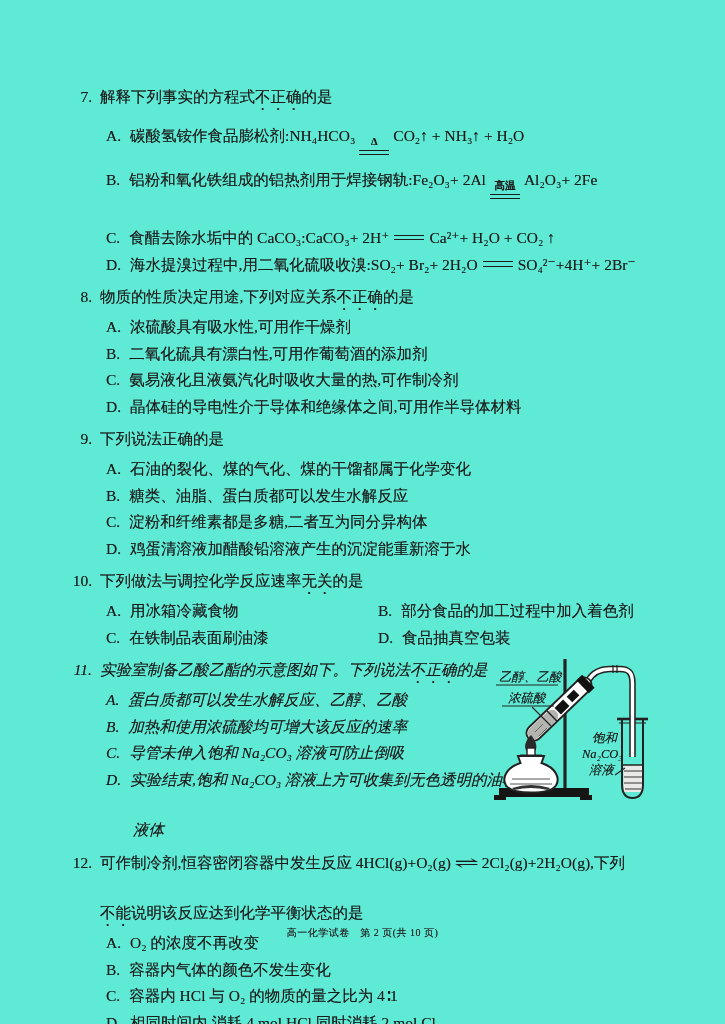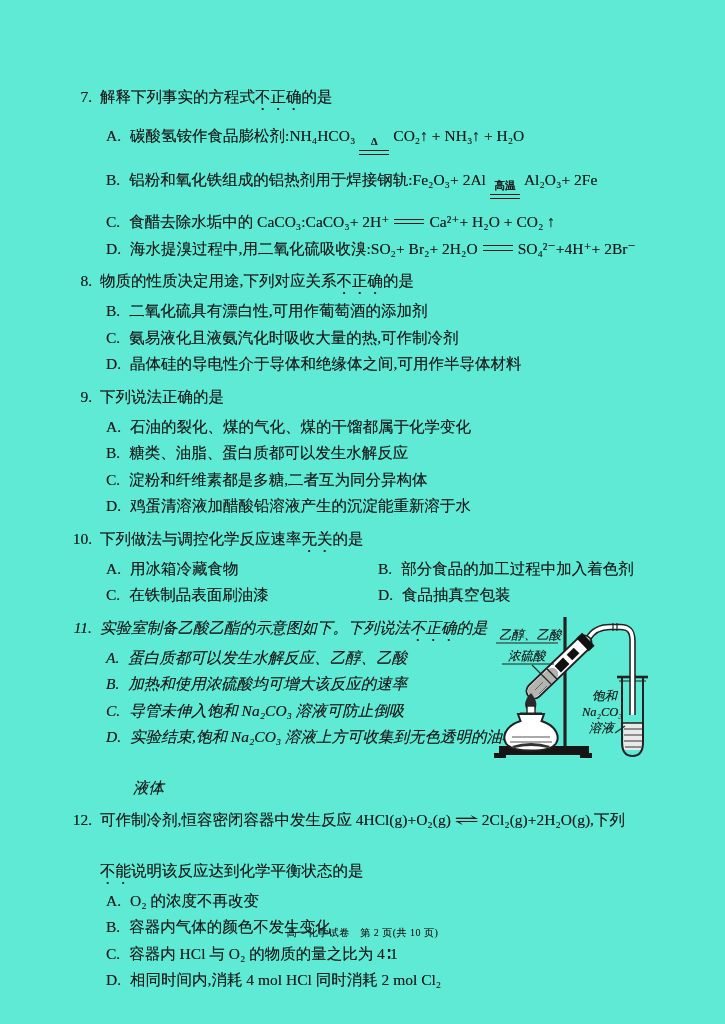--- a/index.html
+++ b/index.html
@@ -29,21 +29,21 @@
     text-emphasis-position:under right;
   }
   
   .rxn{display:inline-flex;flex-direction:column;align-items:center;vertical-align:-4px;margin:0 4px;line-height:1;}
   .rxn .cond{font-size:10.5px;line-height:1;margin-bottom:2px;font-weight:bold;}
   .dbl{display:inline-block;width:30px;height:3.5px;border-top:1.7px solid #1b1b1b;border-bottom:1.7px solid #1b1b1b;}
   .dbl-inline{display:inline-block;width:30px;height:3.5px;border-top:1.7px solid #1b1b1b;border-bottom:1.7px solid #1b1b1b;vertical-align:3px;margin:0 5px;}
   .eq-arrow{display:inline-block;transform:scaleX(1.9);margin:0 9px;vertical-align:0;}
   
   .q7-a{margin-top:9px;margin-bottom:12px;}
-  .q7-b{margin-bottom:10px;}
+  .q7-b{margin-bottom:26px;}
   .q8,.q9,.q10,.q11,.q12{margin-top:6px;}
   .two-col{display:flex;padding-left:46px;}
   .two-col .col1{width:272px;}
   .q11{position:relative;font-style:italic;}
   .diagram{position:absolute;left:412px;top:-12px;width:252px;height:172px;pointer-events:none;}
   .diagram svg{display:block;}
   .diagram text{font-size:12.5px;fill:#1b1b1b;font-family:"Liberation Serif","DejaVu Serif",serif;}
   .footer{position:absolute;top:926px;left:0;width:100%;text-align:center;font-size:10px;letter-spacing:.5px;color:#222;}
 </style>
 </head>
@@ -73,20 +73,21 @@
       </div>
       <div class="line opt">
         <span class="olabel">D.</span><span>海水提溴过程中,用二氧化硫吸收溴:SO₂+ Br₂+ 2H₂O</span><span class="dbl-inline"></span><span>SO₄²⁻+4H⁺+ 2Br⁻</span>
       </div>
     </div>
 
     <div class="q q8">
       <div class="line">
         <span class="qnum">8.</span><span>物质的性质决定用途,下列对应关系</span><span class="emph">不正确</span><span>的是</span>
       </div>
+      <div class="line opt"><span class="olabel">A.</span><span>浓硫酸具有吸水性,可用作干燥剂</span></div>
       <div class="line opt"><span class="olabel">B.</span><span>二氧化硫具有漂白性,可用作葡萄酒的添加剂</span></div>
       <div class="line opt"><span class="olabel">C.</span><span>氨易液化且液氨汽化时吸收大量的热,可作制冷剂</span></div>
       <div class="line opt"><span class="olabel">D.</span><span>晶体硅的导电性介于导体和绝缘体之间,可用作半导体材料</span></div>
     </div>
 
     <div class="q q9">
       <div class="line">
         <span class="qnum">9.</span><span>下列说法正确的是</span><span class="emph"></span><span></span>
       </div>
       <div class="line opt"><span class="olabel">A.</span><span>石油的裂化、煤的气化、煤的干馏都属于化学变化</span></div>

